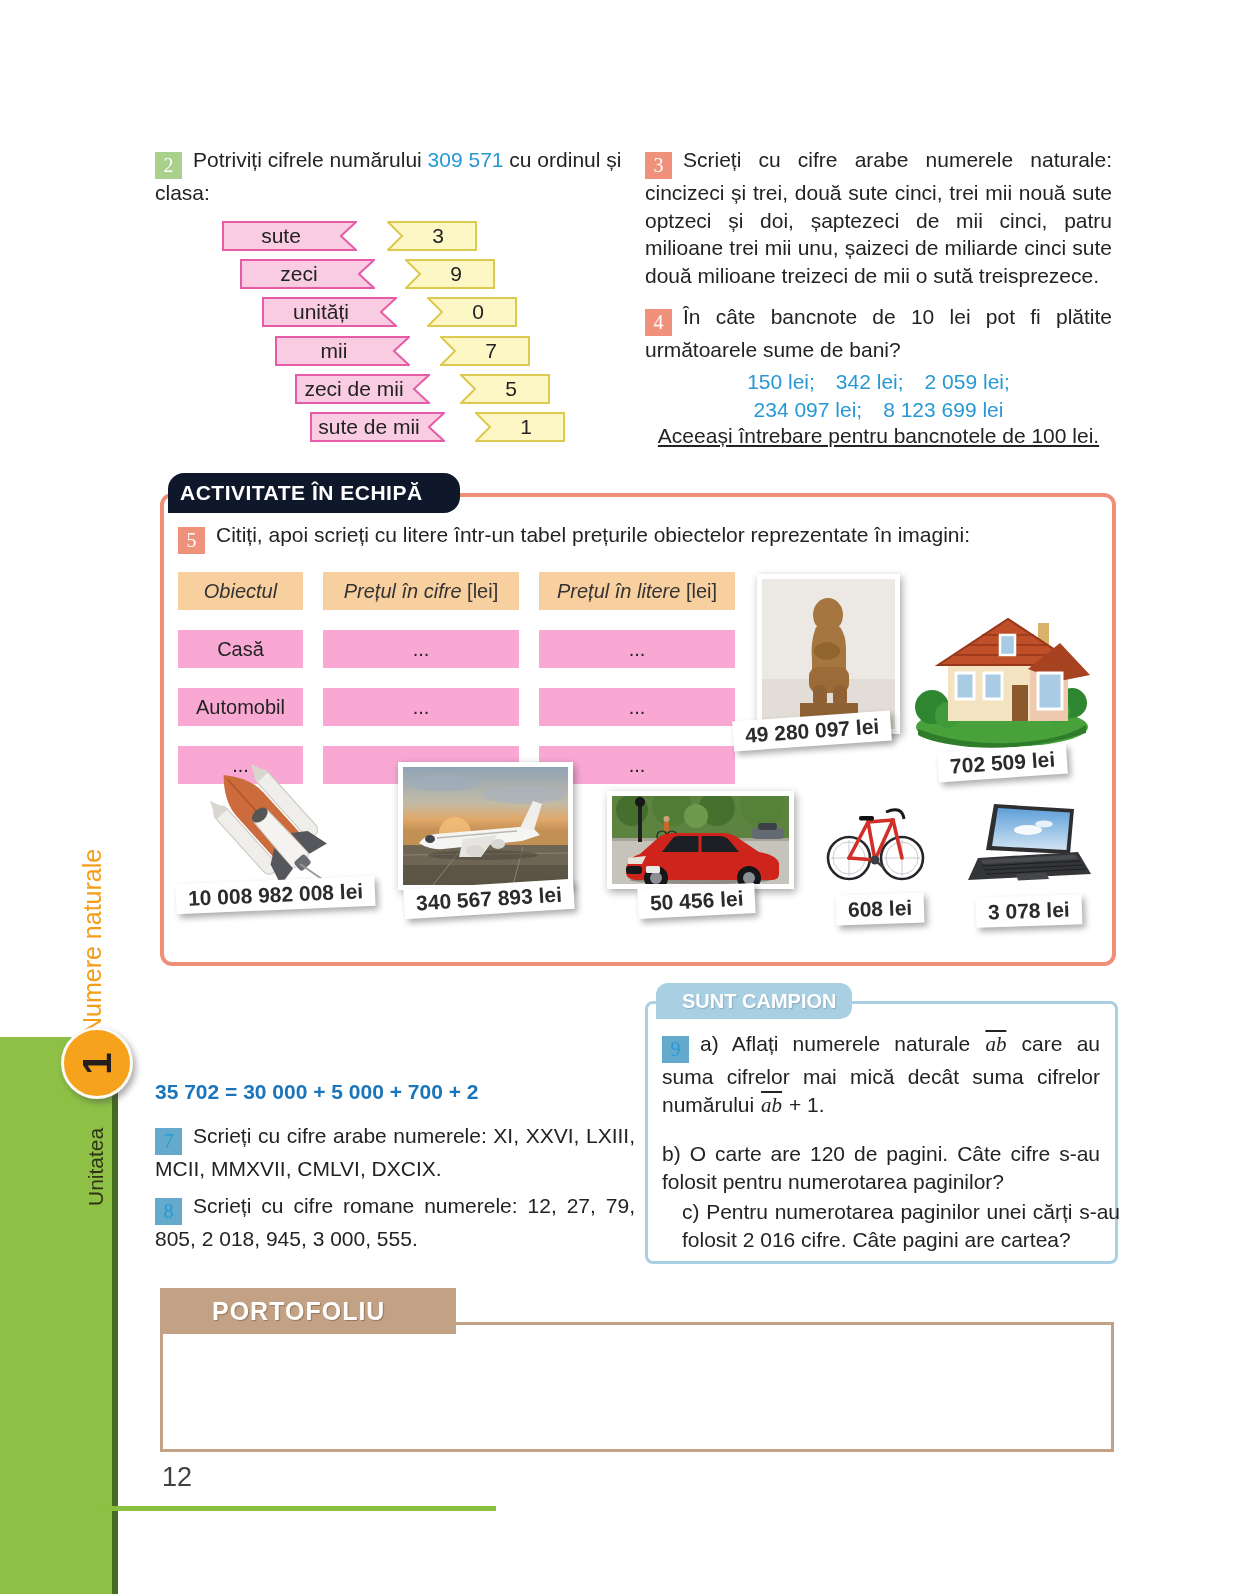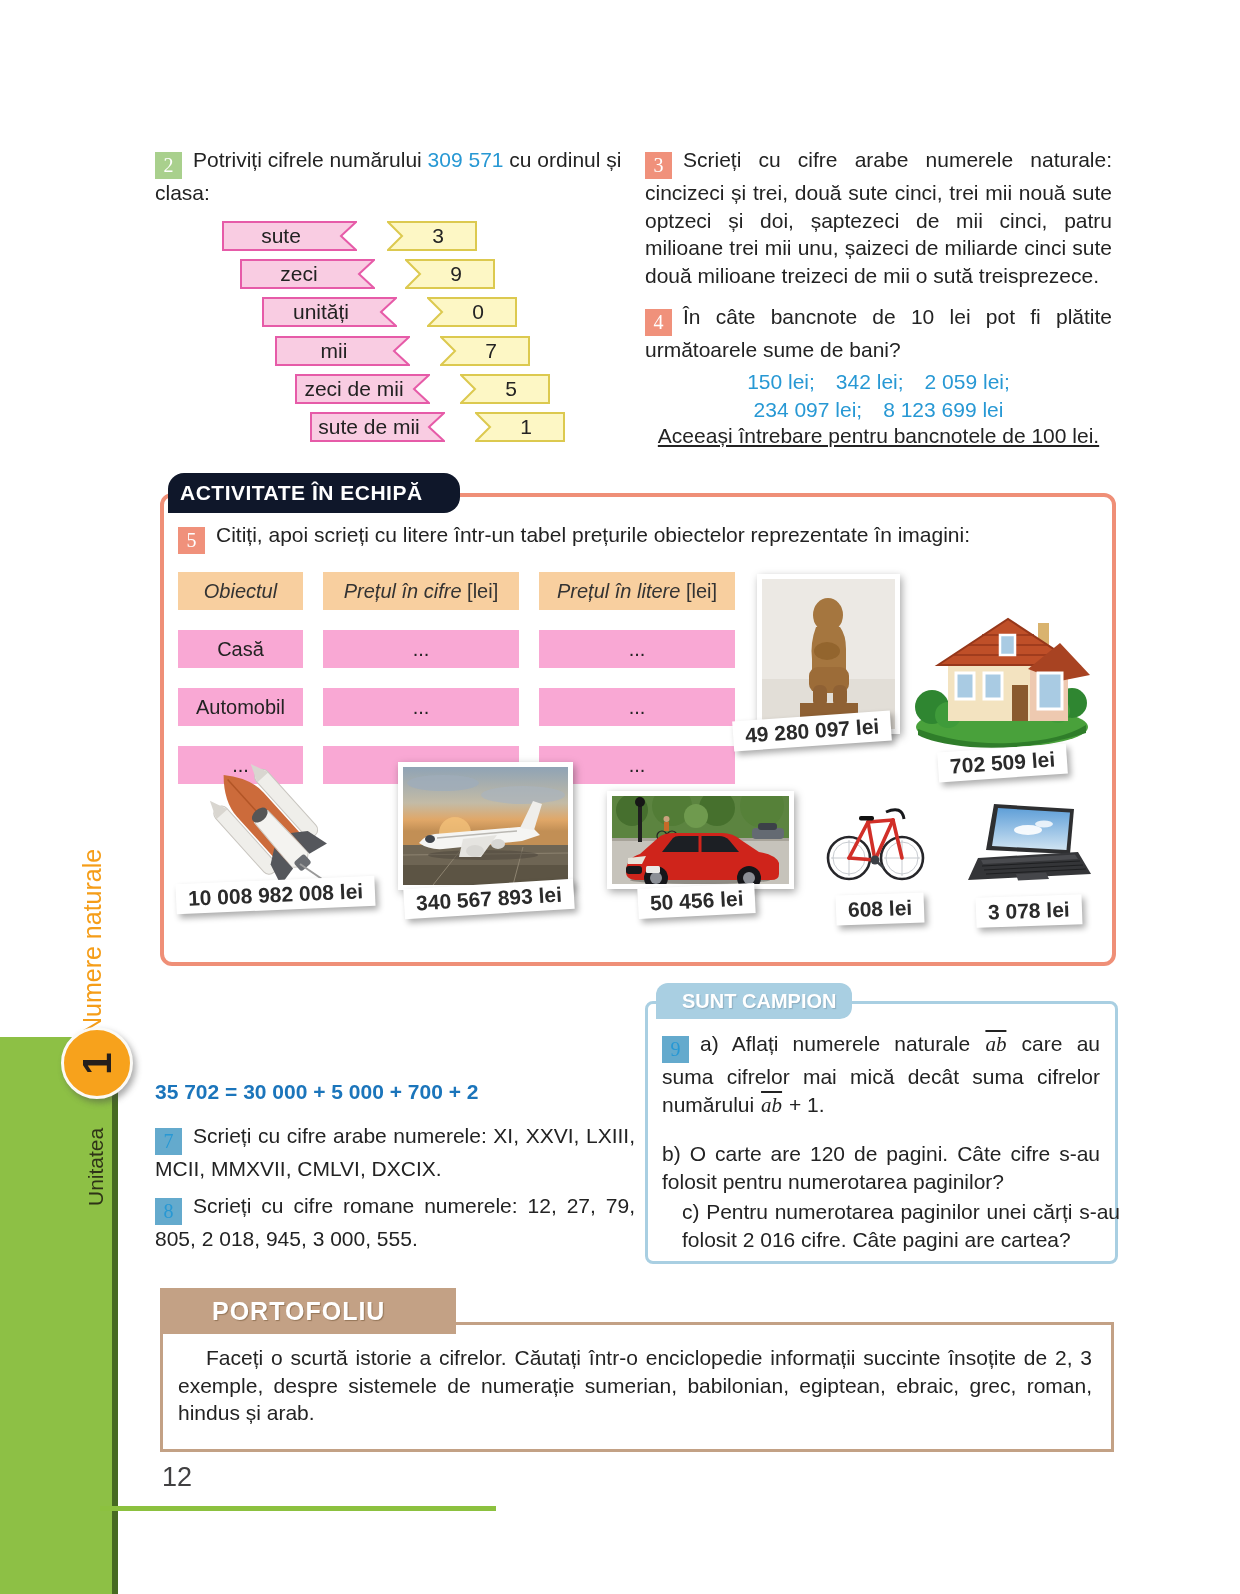--- a/index.html
+++ b/index.html
@@ -396,21 +396,20 @@
   <div class="frame champion"></div>
   <div class="tabhead tab-champion">SUNT CAMPION</div>
   <p class="ex just" style="left:662px;top:1030px;width:438px;z-index:4;">
     <span class="badge blue">9</span><span>a)  Aflați numerele naturale </span><span class="ab">ab</span><span> care au suma cifrelor mai mică decât suma cifrelor numărului </span><span class="ab">ab</span><span> + 1.</span>
   </p>
   <p class="ex just" style="left:662px;top:1140px;width:438px;">b)  O carte are 120 de pagini. Câte cifre s-au folosit pentru numerotarea paginilor?</p>
   <p class="ex just" style="left:662px;top:1198px;width:438px;margin-left:20px;">c)  Pentru numerotarea paginilor unei cărți s-au folosit 2 016 cifre. Câte pagini are cartea?</p>
 
   <div class="frame portfolio"></div>
   <div class="tabhead tab-portfolio">PORTOFOLIU</div>
-  <p class="ex just" style="left:178px;top:1344px;width:914px;text-indent:28px;z-index:4;">Faceți o scurtă istorie a cifrelor. Căutați într-o enciclopedie informații succinte însoțite de 2, 3 exemple, despre sistemele de numerație sumerian, babilonian, egiptean, ebraic, grec, roman, hindus și arab.</p>
 
   <div class="side-green"></div>
   <div class="vtext chapter-v">Numere naturale</div>
   <div class="unit-circle">
     <span>1</span>
   </div>
   <div class="vtext unit-v">Unitatea</div>
   <div class="pagenum">12</div>
   <div class="footline"></div>
 

